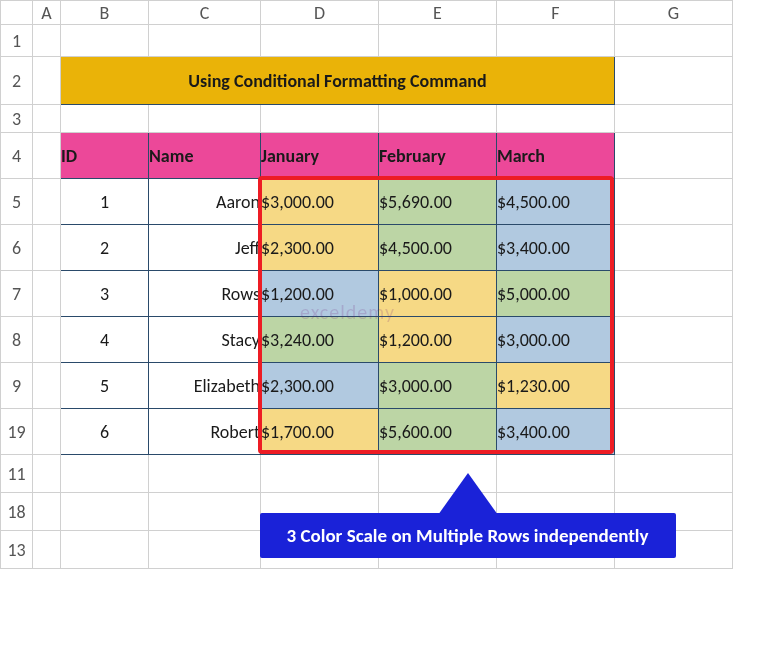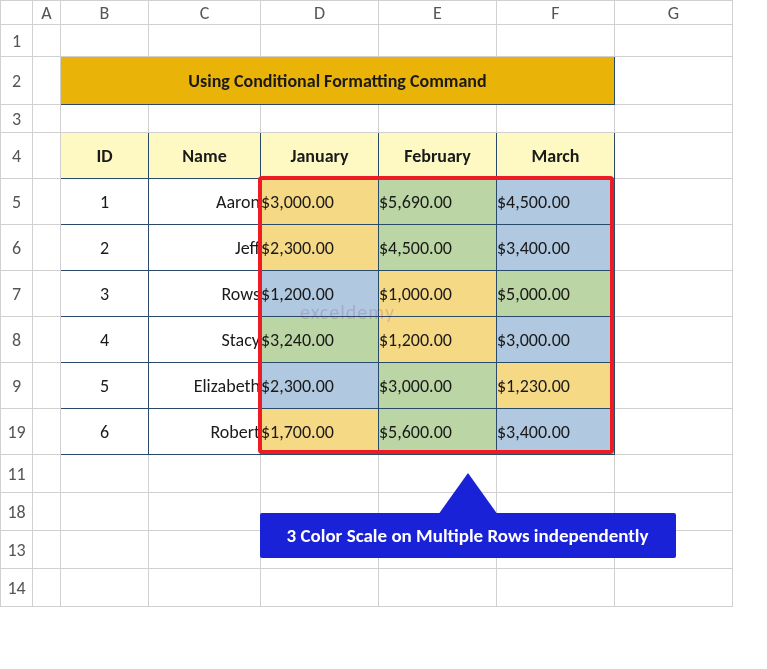--- a/index.html
+++ b/index.html
@@ -53,23 +53,23 @@
   .rsmall { height: 38px; padding-left: 9px; }
   .title-cell {
     background: #eab308;
     border: 1px solid #2a4a6a !important;
     text-align: center;
     font-weight: bold;
     font-size: 22px;
     color: #1a1a1a;
   }
   .hdr-cell {
-    background: #fef9c3;
+    background: #ec4899;
     border: 1px solid #2a4a6a !important;
-    text-align: center;
+    text-align: left;
     font-weight: bold;
     font-size: 19px;
     color: #1a1a1a;
   }
   .data-cell {
     border: 1px solid #2a4a6a !important;
     padding: 0 8px;
     color: #1a1a1a;
     font-size: 18px;
   }
@@ -258,30 +258,20 @@
   <tr class="rsmall">
         <th class="rowhdr">13</th>
         <td></td>
         <td></td>
         <td></td>
         <td></td>
         <td></td>
         <td></td>
         <td></td>
       </tr>
-  <tr class="rsmall">
-        <th class="rowhdr">14</th>
-        <td></td>
-        <td></td>
-        <td></td>
-        <td></td>
-        <td></td>
-        <td></td>
-        <td></td>
-      </tr>
 </tbody>
   </table>
 
 <div class="watermark">exceldemy</div>
 
 <div class="red-box" id="redbox" style="left: 257.5px; top: 175.5px; width: 356px; height: 278px;"></div>
 
 <div class="callout" id="callout" style="left: 259.5px; top: 512.5px;">3 Color Scale on Multiple Rows independently</div>
 
 </body></html>

